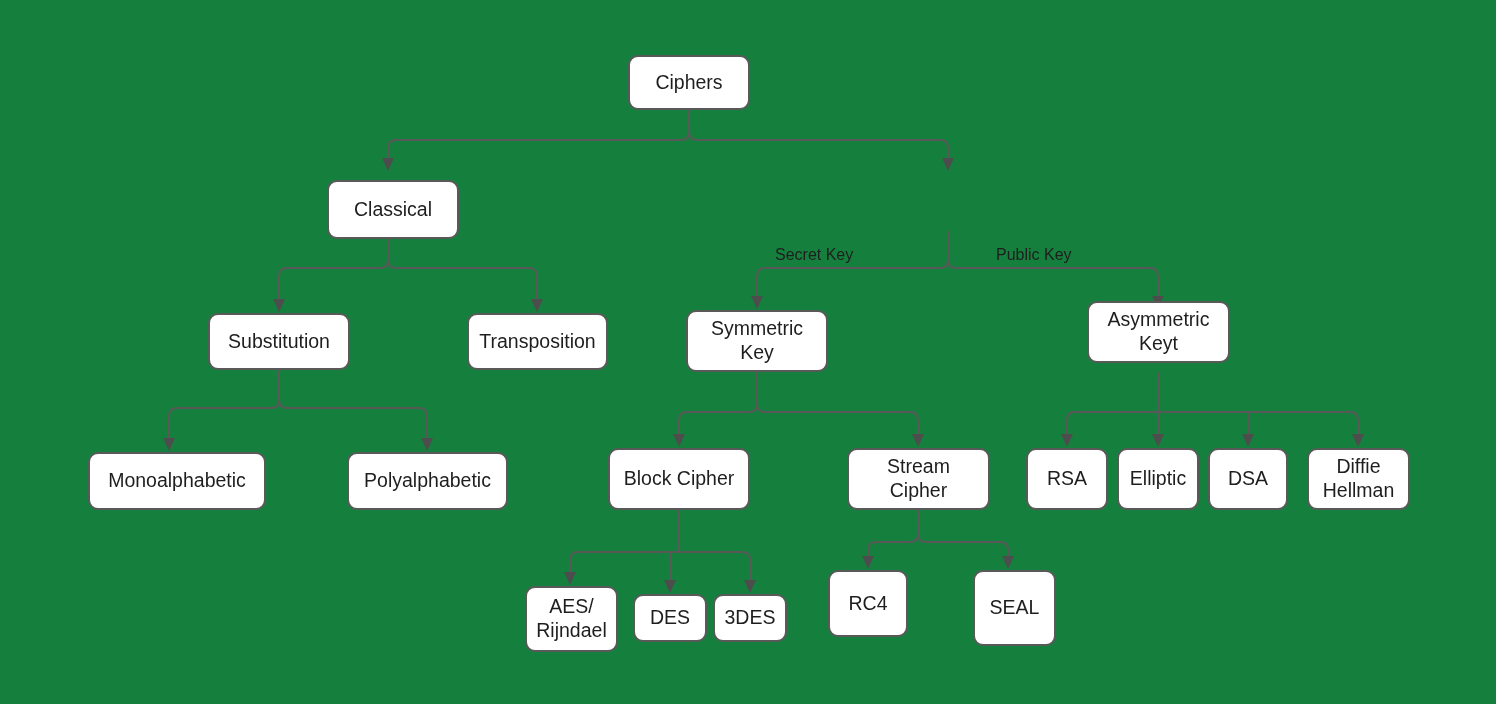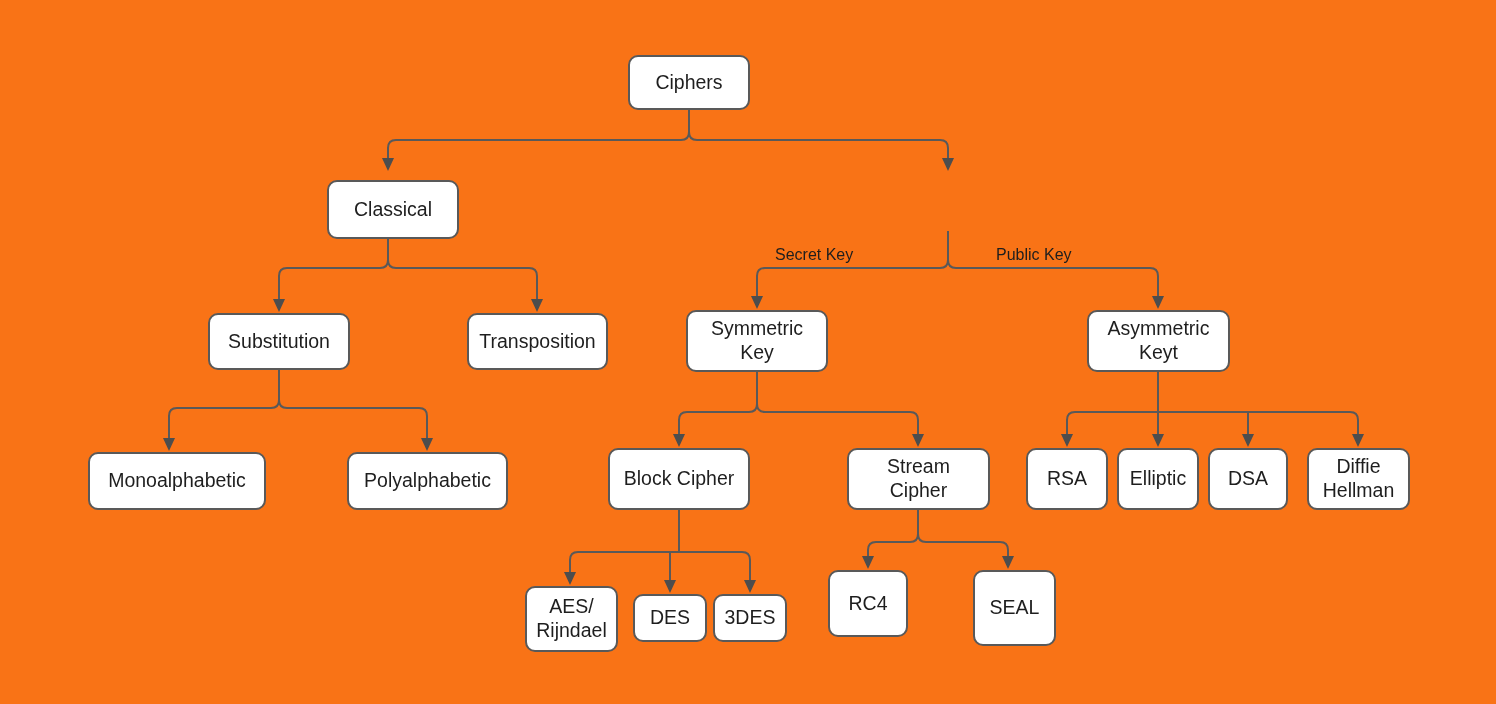--- a/index.html
+++ b/index.html
@@ -5,21 +5,21 @@
   html, body {
     margin: 0;
     padding: 0;
     background: #ffffff;
     font-family: "Liberation Sans", sans-serif;
   }
   .canvas {
     position: relative;
     width: 1496px;
     height: 704px;
-    background: #f97316;
+    background: #15803d;
     overflow: hidden;
   }
   .edges {
     position: absolute;
     left: 0;
     top: 0;
     width: 1496px;
     height: 704px;
   }
   .edges path {
@@ -128,21 +128,21 @@
 
   <div class="node" style="left:467px;top:313px;width:141px;height:57px">
     <span class="node-label">Transposition</span>
   </div>
 
   <div class="node" style="left:686px;top:310px;width:142px;height:62px">
     <span class="node-label">Symmetric
 Key</span>
   </div>
 
-  <div class="node" style="left:1087px;top:310px;width:143px;height:62px">
+  <div class="node" style="left:1087px;top:301px;width:143px;height:62px">
     <span class="node-label">Asymmetric
 Keyt</span>
   </div>
 
   <div class="node" style="left:88px;top:452px;width:178px;height:58px">
     <span class="node-label">Monoalphabetic</span>
   </div>
 
   <div class="node" style="left:347px;top:452px;width:161px;height:58px">
     <span class="node-label">Polyalphabetic</span>

